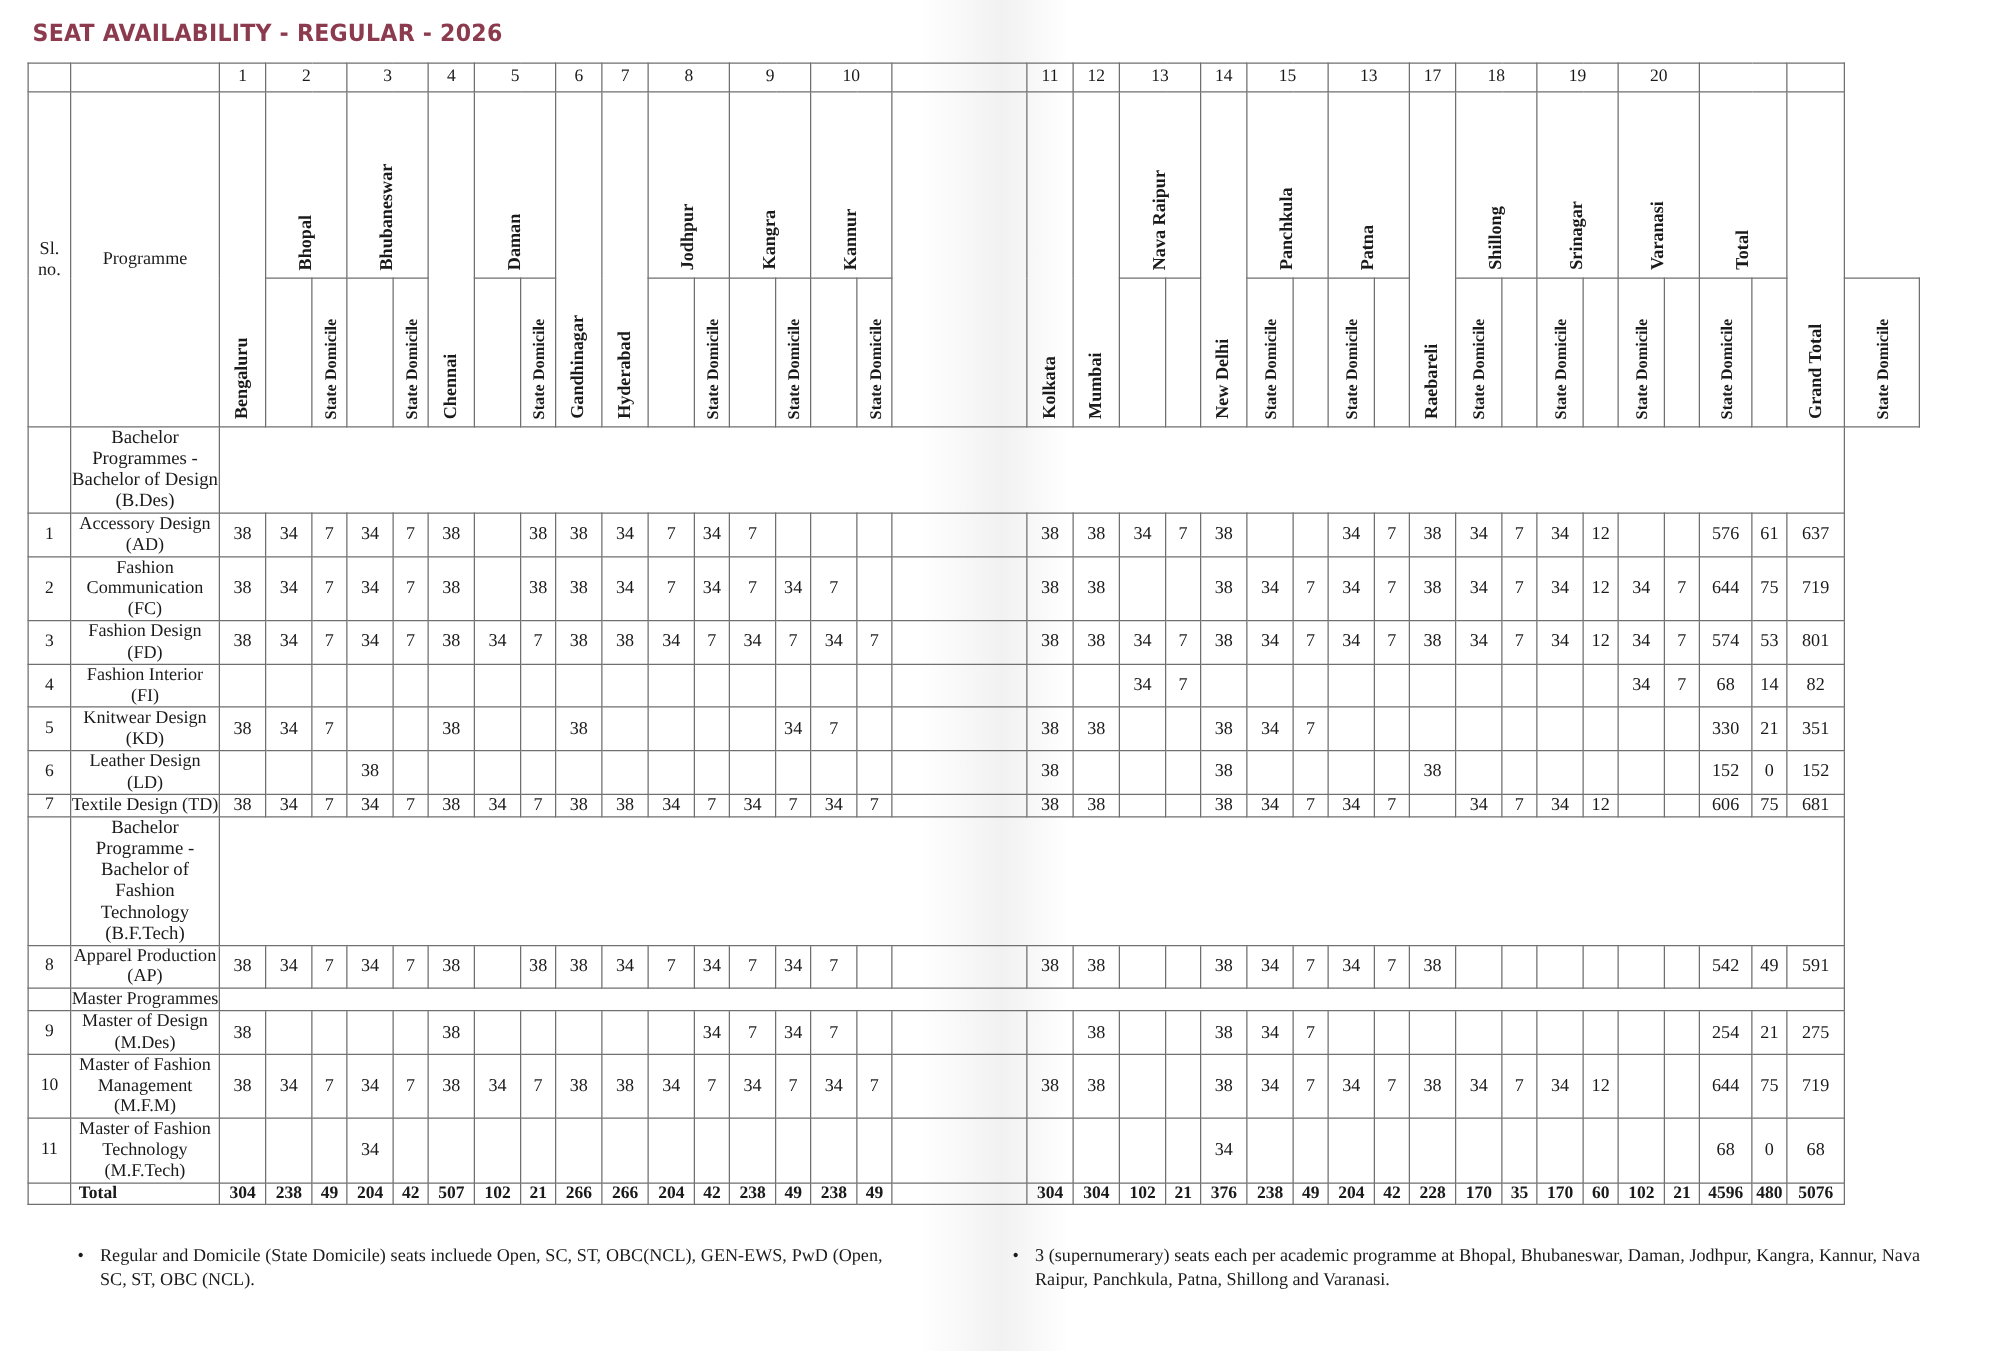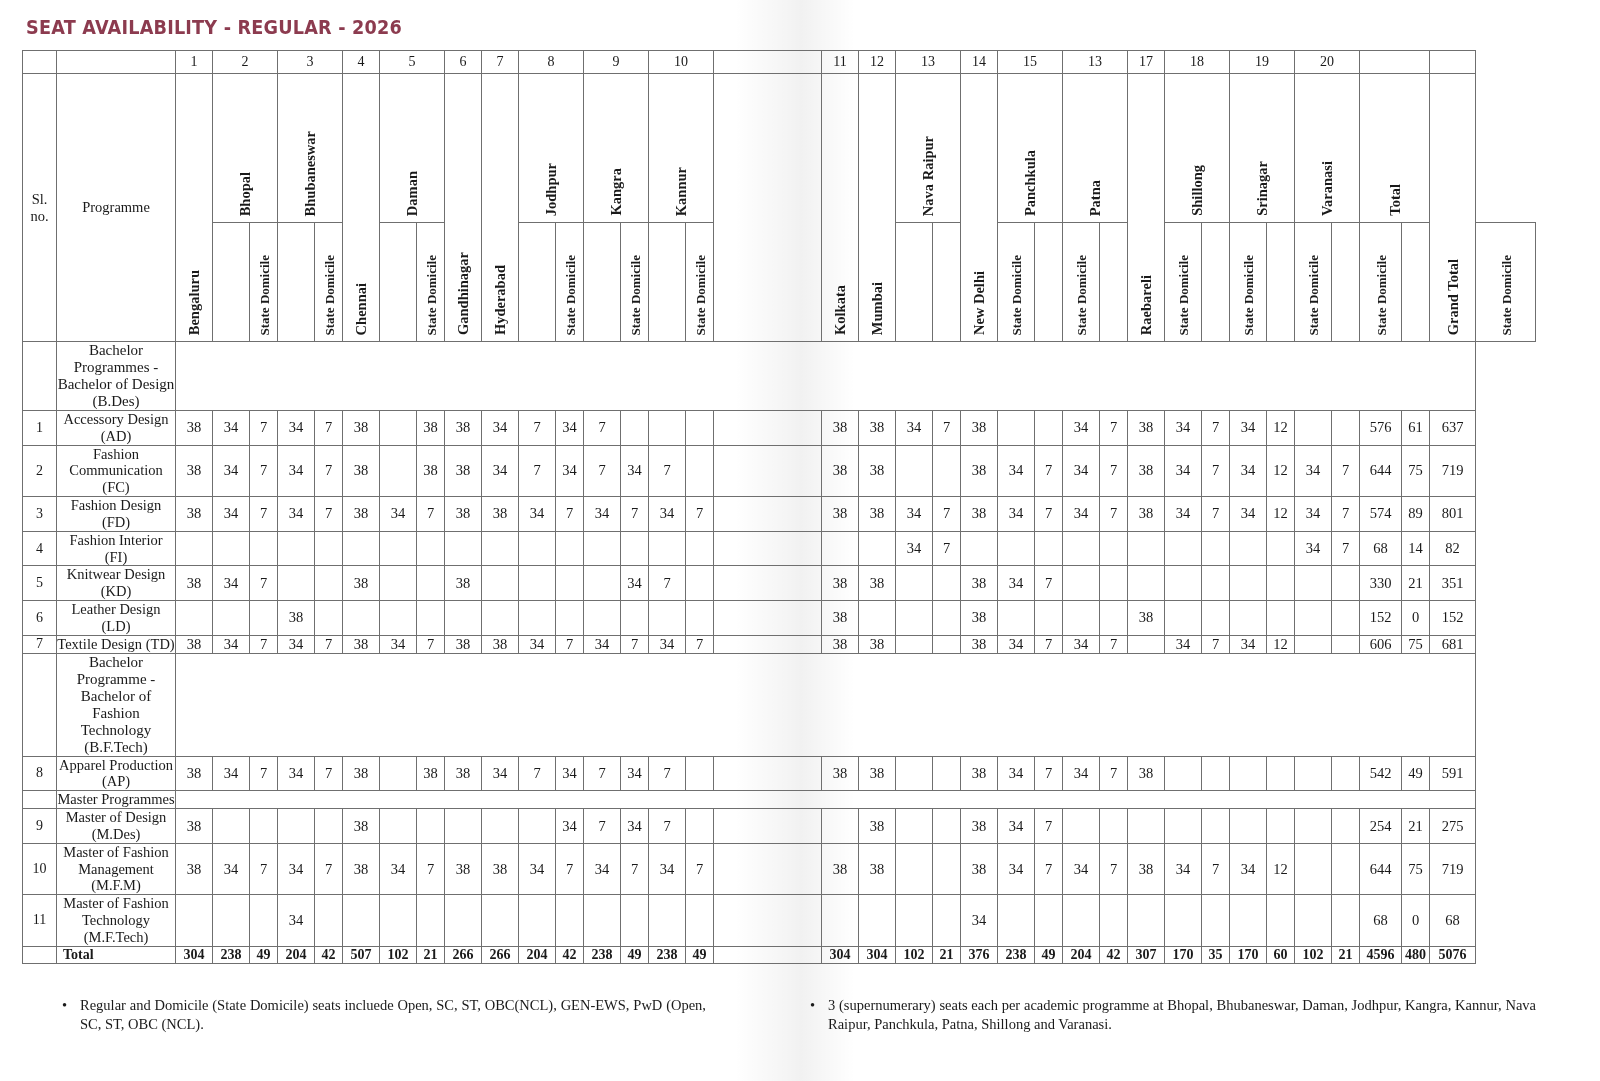--- a/index.html
+++ b/index.html
@@ -441,21 +441,21 @@
           <td class="num">34</td>
           <td class="num">7</td>
           <td class="num">38</td>
           <td class="num">34</td>
           <td class="num">7</td>
           <td class="num">34</td>
           <td class="num">12</td>
           <td class="num">34</td>
           <td class="num">7</td>
           <td class="num">574</td>
-          <td class="num">89</td>
+          <td class="num">53</td>
           <td class="num">801</td>
         </tr>
         <tr>
           <td class="sl">4</td>
           <td class="prog">Fashion Interior (FI)</td>
           <td class="num"></td>
           <td class="num"></td>
           <td class="num"></td>
           <td class="num"></td>
           <td class="num"></td>
@@ -803,21 +803,21 @@
           <td class="gap"></td>
           <td>304</td>
           <td>304</td>
           <td>102</td>
           <td>21</td>
           <td>376</td>
           <td>238</td>
           <td>49</td>
           <td>204</td>
           <td>42</td>
-          <td>307</td>
+          <td>228</td>
           <td>170</td>
           <td>35</td>
           <td>170</td>
           <td>60</td>
           <td>102</td>
           <td>21</td>
           <td>4596</td>
           <td>480</td>
           <td>5076</td>
         </tr>

